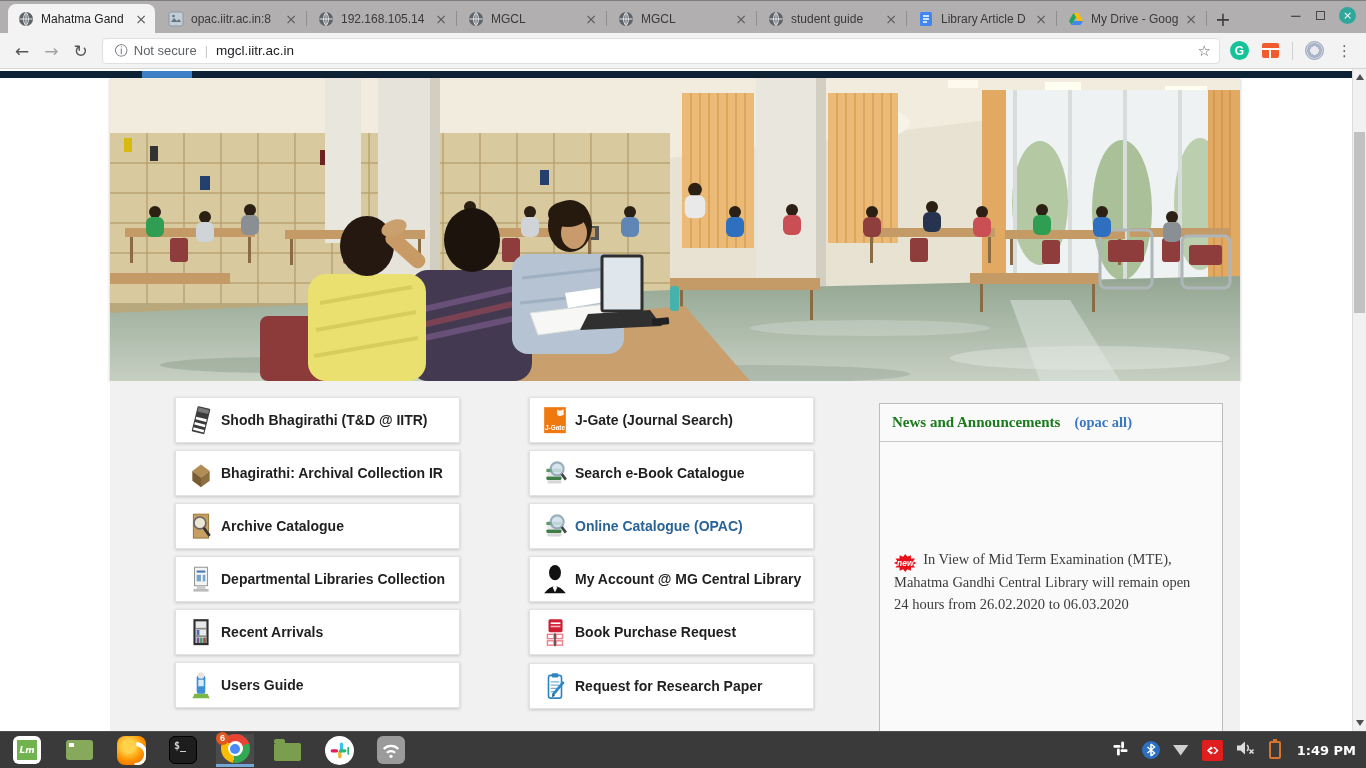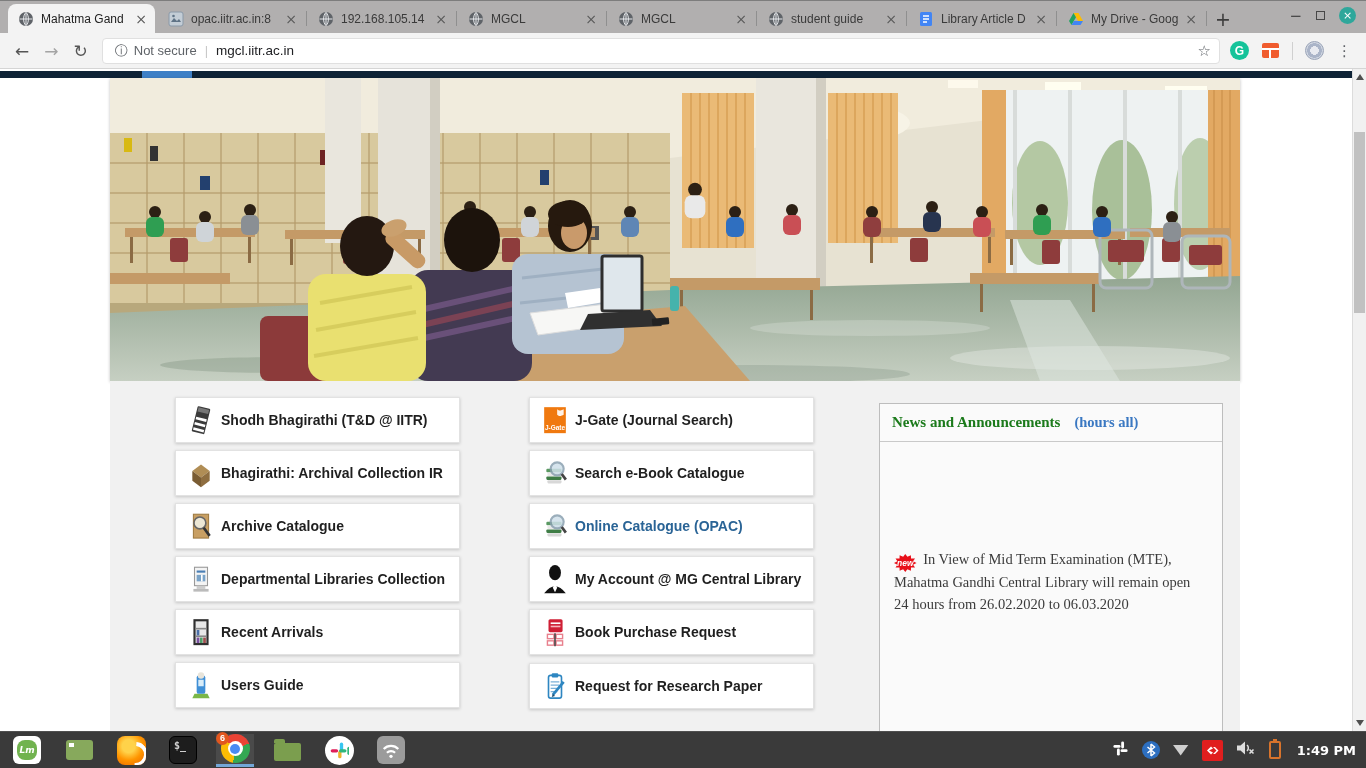--- a/index.html
+++ b/index.html
@@ -85,21 +85,21 @@
     border-right:4px solid transparent;border-top:6px solid #505050;}
   .sb-thumb{position:absolute;top:63px;left:1px;width:11px;height:181px;background:#c1c1c1;}
 
   
   .taskbar{position:absolute;top:731px;left:0;width:1366px;height:37px;background:#3a3a3a;
     border-top:1px solid #4f4f4f;display:flex;align-items:center;}
   .tb-left{display:flex;align-items:center;gap:14px;margin-left:8px;}
   .titem{width:38px;height:33px;display:flex;align-items:center;justify-content:center;position:relative;}
   .titem.active{background:#4a4a4a;border-bottom:3px solid #73a7d8;}
   .mint{width:28px;height:28px;background:#fff;border-radius:6px;display:flex;align-items:center;justify-content:center;}
-  .mint .inner{width:20px;height:20px;border-radius:8px;background:#71b34f;color:#fff;
+  .mint .inner{width:20px;height:20px;border-radius:0;background:#71b34f;color:#fff;
     font:italic bold 9px "DejaVu Sans",sans-serif;display:flex;align-items:center;justify-content:center;}
   .deskico{width:27px;height:20px;background:#87a95c;border-radius:3px;position:relative;}
   .deskico::before{content:"";position:absolute;left:3px;top:3px;width:5px;height:4px;background:#fff;}
   .ffx{width:29px;height:29px;border-radius:8px;background:radial-gradient(circle at 40% 35%,#ffd24a 0 25%,#ff9500 55%,#e66000);position:relative;overflow:hidden;}
   .ffx::after{content:"";position:absolute;left:6px;top:6px;width:17px;height:17px;border-radius:50%;
     border:4px solid #fff;border-left-color:transparent;border-top-color:transparent;transform:rotate(-40deg);}
   .term{width:28px;height:28px;background:#1d1d1d;border:1px solid #000;border-radius:6px;
     color:#cfcfcf;font:bold 10px "DejaVu Sans Mono",monospace;padding:3px 0 0 4px;}
   .chrome-logo{width:29px;height:29px;border-radius:50%;position:relative;
     background:conic-gradient(from -50deg,#ea4335 0 120deg,#34a853 120deg 240deg,#fbbc05 240deg 360deg);}
@@ -528,21 +528,21 @@
             <line x1="10" y1="22" x2="20" y2="10" stroke="#2e86c1" stroke-width="2.5"></line>
             <polygon points="9,24 10,21 12,23" fill="#1b4f72"></polygon>
           </svg>
         </span>
       <span class="clabel">Request for Research Paper</span>
     </a>
 
     <div class="news">
       <div class="news-head">
         <span class="news-title">News and Announcements</span>
-        <a class="news-readall">(hours all)</a>
+        <a class="news-readall">(opac all)</a>
       </div>
       <div class="news-spacer"></div>
       <div class="news-item">
         <span class="badge-new">new</span>
         <span>In View of Mid Term Examination (MTE), Mahatma Gandhi Central Library will remain open 24 hours from 26.02.2020 to 06.03.2020</span>
       </div>
     </div>
   </div>
 
   <div class="scrollbar">

